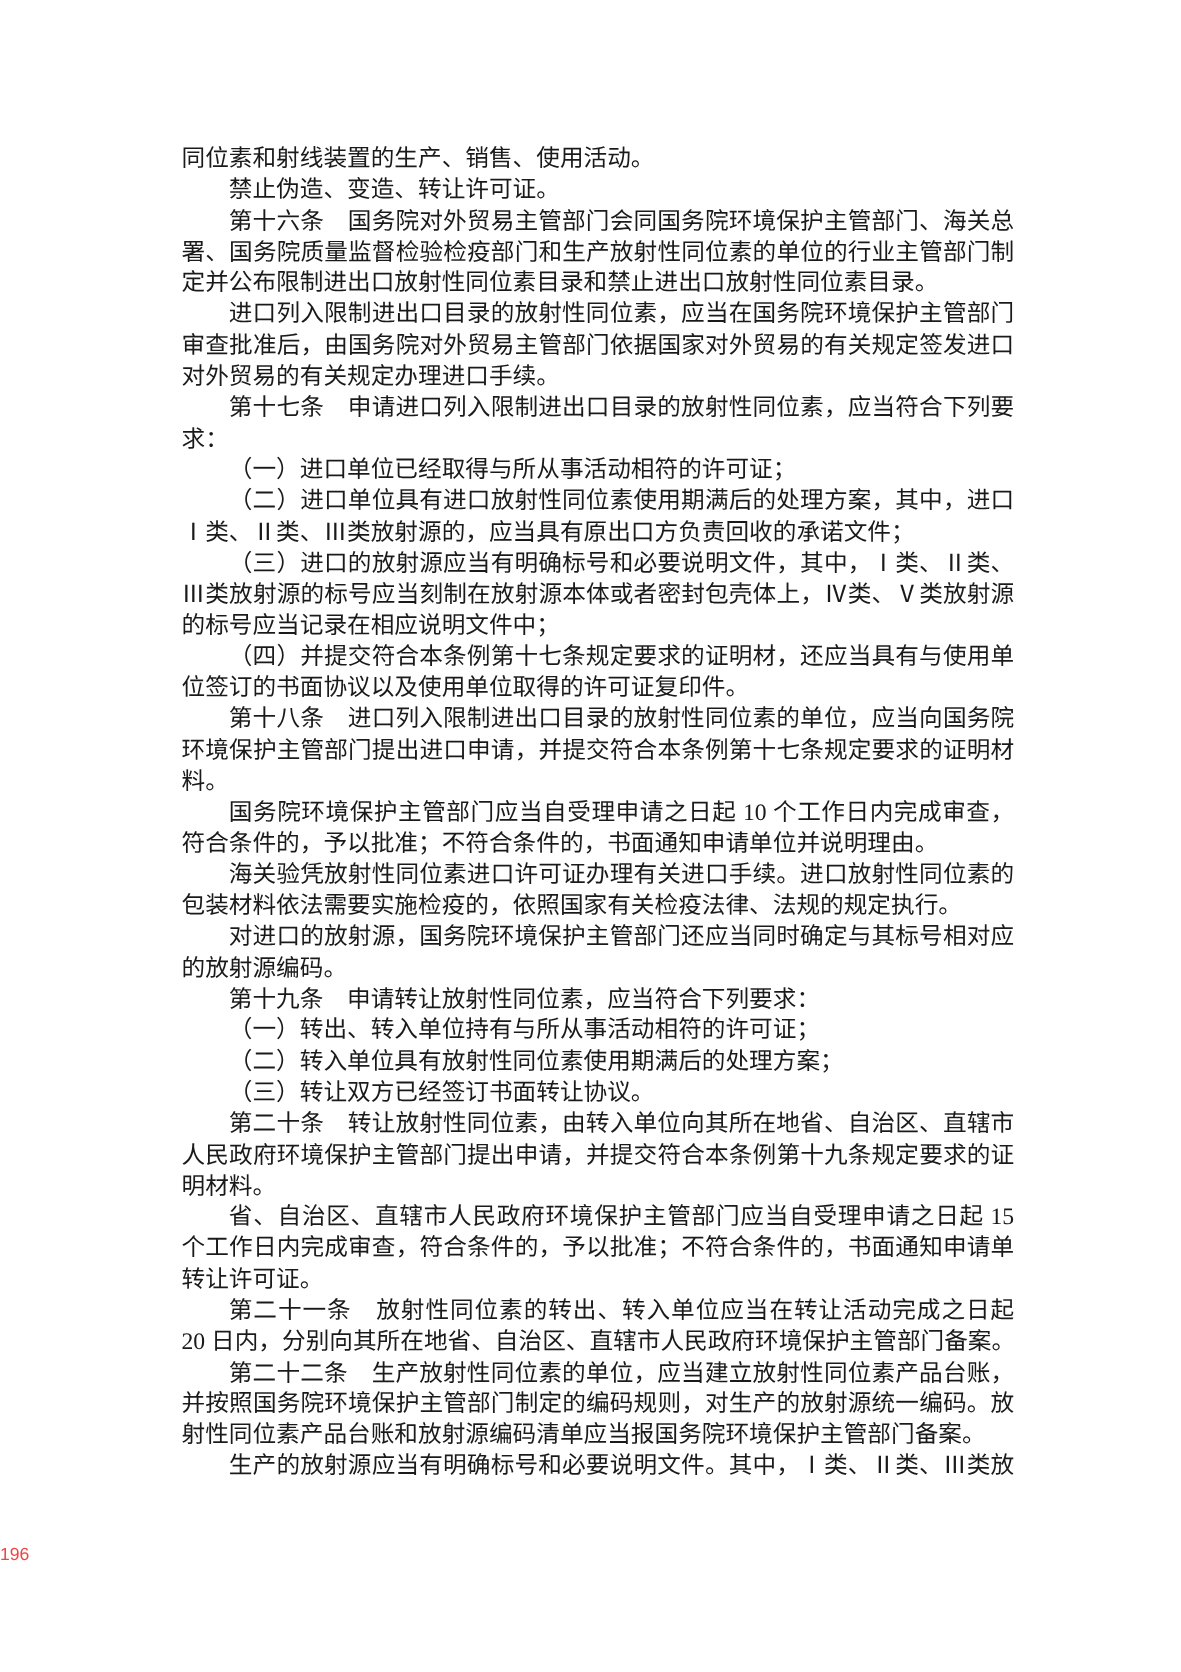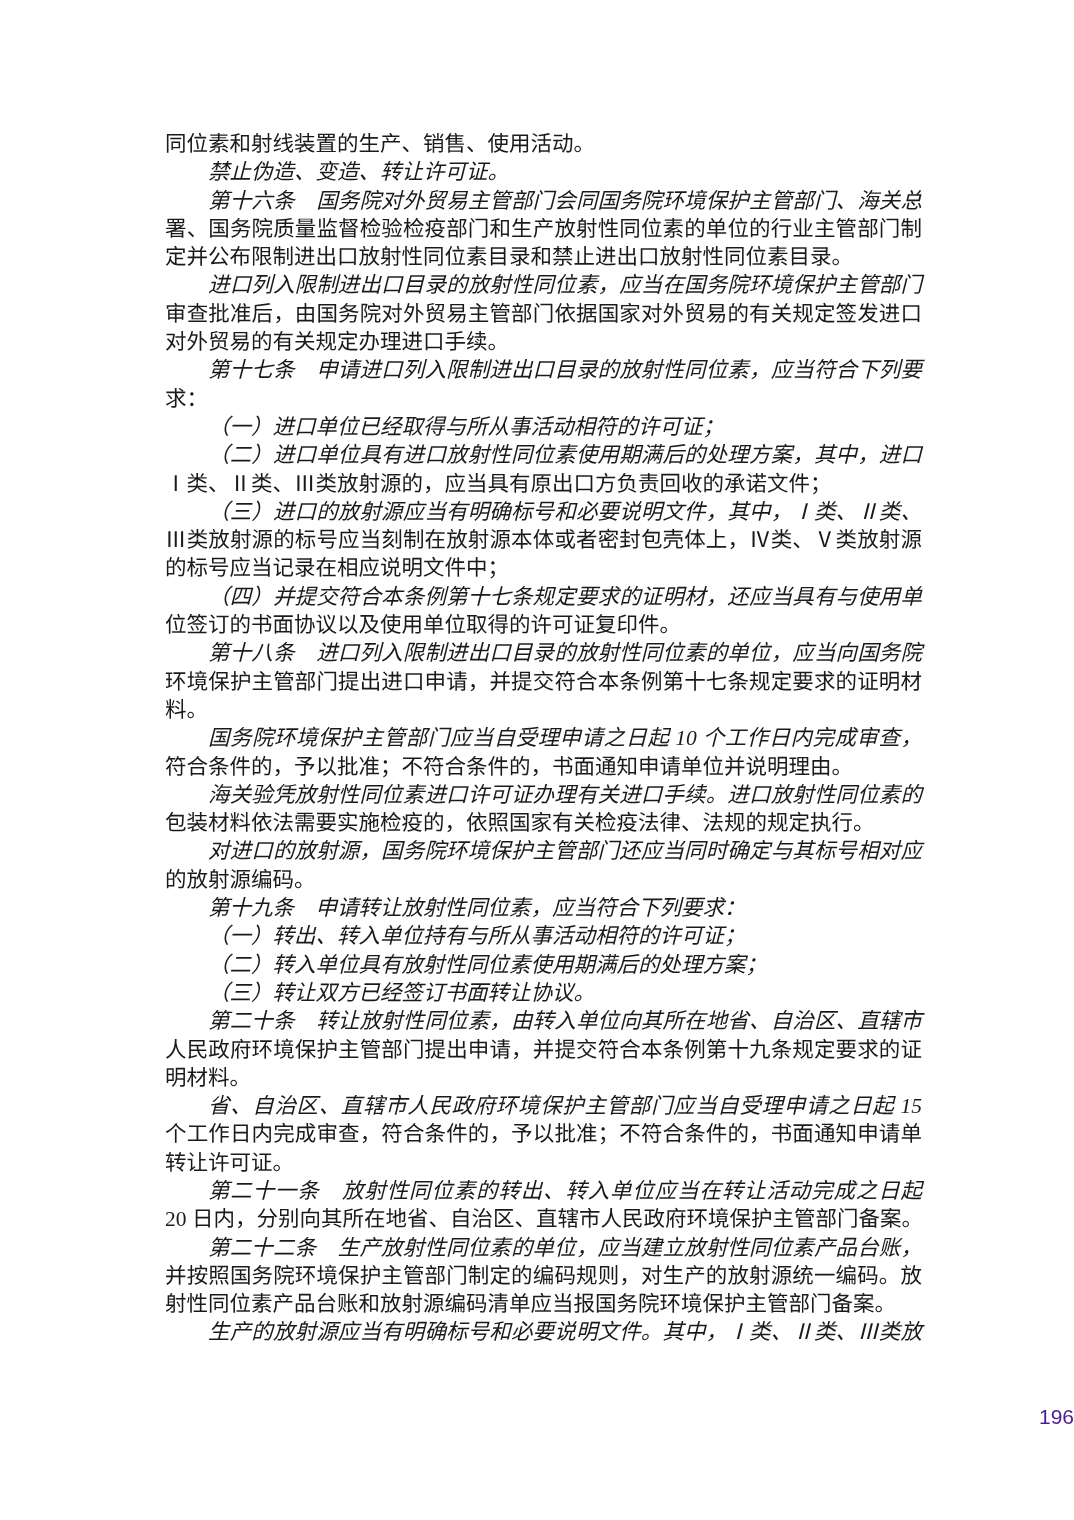--- a/index.html
+++ b/index.html
@@ -31,36 +31,35 @@
   }
   .text-line {
     height: 28.3px;
     line-height: 28.3px;
     white-space: nowrap;
     text-align: left;
     letter-spacing: 0;
   }
   .text-line.indent {
     text-indent: 2em;
-    font-style: italic;
   }
   .text-line.justify {
     white-space: normal;
     text-align: justify;
     text-align-last: justify;
     text-justify: inter-character;
   }
   .page-number {
     position: absolute;
     left: 0;
     right: 0;
     top: 1405px;
-    text-align: right;
-    font-size: 21px;
-    color: #4c1d95;
+    text-align: left;
+    font-size: 16px;
+    color: #ef4444;
     font-family: "Liberation Sans", sans-serif;
   }
 </style>
 </head>
 <body>
 
 <div class="page">
   <div class="text-block">
 
   <div class="text-line">同位素和射线装置的生产、销售、使用活动。</div>

